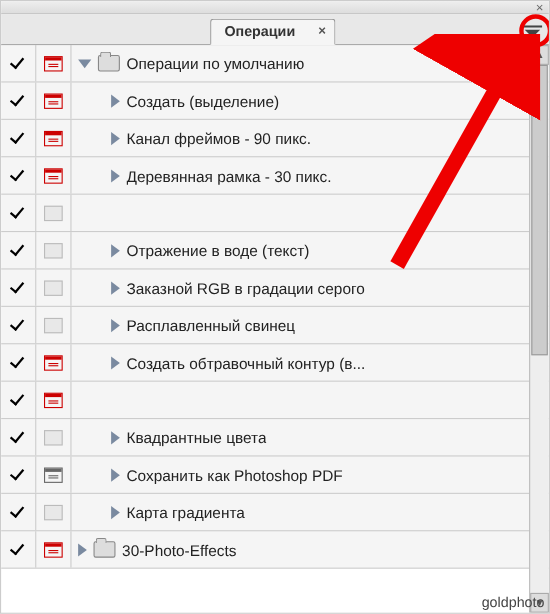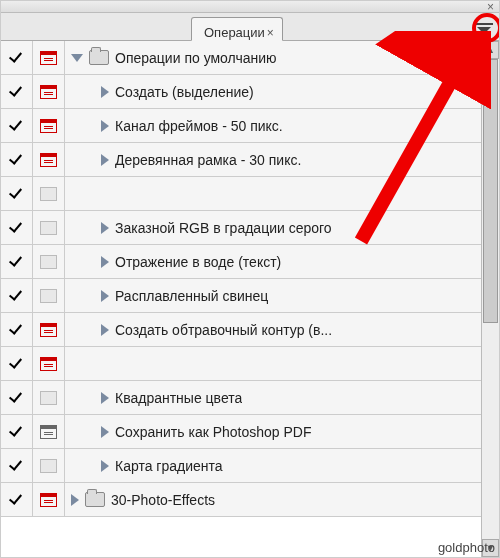--- a/index.html
+++ b/index.html
@@ -39,22 +39,23 @@
     top: 4px;
     height: 24px;
     background: #f5f5f5;
     border: 1px solid #999;
     border-bottom: 1px solid #f5f5f5;
     padding: 3px 8px 0 12px;
     font-size: 13px;
     color: #333;
     border-radius: 3px 3px 0 0;
     display: flex;
-    align-items: flex-end;
-    gap: 2px;
+    align-items: flex-start;
+    gap: 21px;
+    font-weight: bold;
   }
   .tab .x { color: #555; font-size: 12px; }
   .flyout {
     position: absolute;
     right: 6px;
     top: 10px;
     width: 18px;
     height: 14px;
     cursor: pointer;
   }
@@ -257,21 +258,21 @@
     <div class="row">
       <div class="col-check">
         <div class="checkmark"></div>
       </div>
       <div class="col-dlg">
         <div class="dlg-icon red"></div>
       </div>
       <div class="col-tree">
         <div class="indent"></div>
         <div class="tri tri-right"></div>
-        <span class="label">Канал фреймов - 50 пикс.</span>
+        <span class="label">Канал фреймов - 90 пикс.</span>
       </div>
     </div>
     <div class="row">
       <div class="col-check">
         <div class="checkmark"></div>
       </div>
       <div class="col-dlg">
         <div class="dlg-icon red"></div>
       </div>
       <div class="col-tree">
@@ -291,34 +292,34 @@
     <div class="row">
       <div class="col-check">
         <div class="checkmark"></div>
       </div>
       <div class="col-dlg">
         <div class="dlg-empty"></div>
       </div>
       <div class="col-tree">
         <div class="indent"></div>
         <div class="tri tri-right"></div>
+        <span class="label">Отражение в воде (текст)</span>
+      </div>
+    </div>
+    <div class="row">
+      <div class="col-check">
+        <div class="checkmark"></div>
+      </div>
+      <div class="col-dlg">
+        <div class="dlg-empty"></div>
+      </div>
+      <div class="col-tree">
+        <div class="indent"></div>
+        <div class="tri tri-right"></div>
         <span class="label">Заказной RGB в градации серого</span>
-      </div>
-    </div>
-    <div class="row">
-      <div class="col-check">
-        <div class="checkmark"></div>
-      </div>
-      <div class="col-dlg">
-        <div class="dlg-empty"></div>
-      </div>
-      <div class="col-tree">
-        <div class="indent"></div>
-        <div class="tri tri-right"></div>
-        <span class="label">Отражение в воде (текст)</span>
       </div>
     </div>
     <div class="row">
       <div class="col-check">
         <div class="checkmark"></div>
       </div>
       <div class="col-dlg">
         <div class="dlg-empty"></div>
       </div>
       <div class="col-tree">

